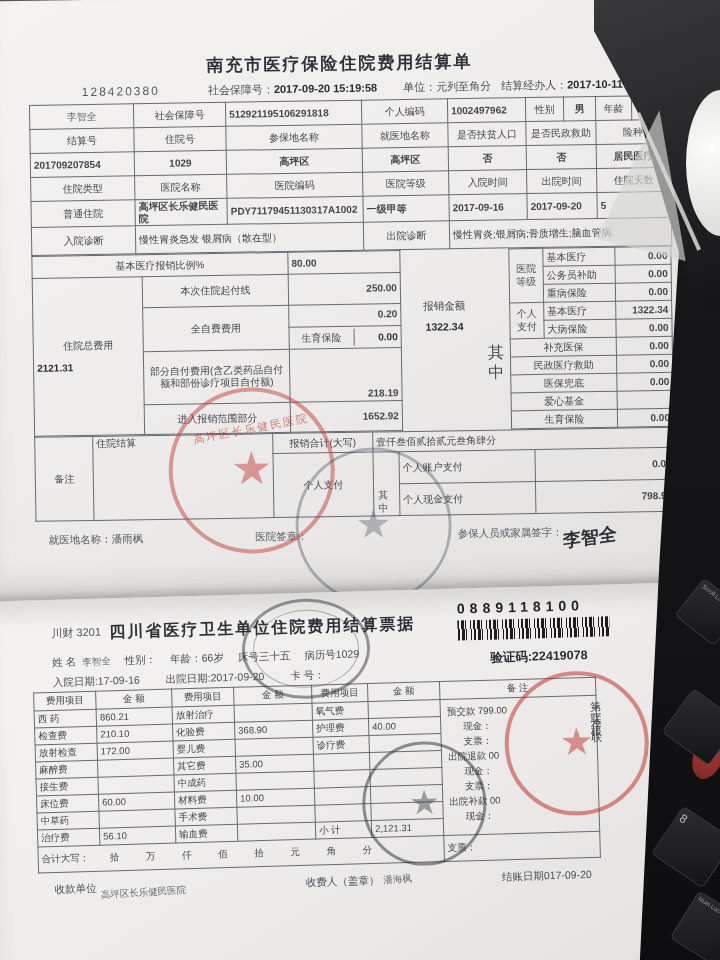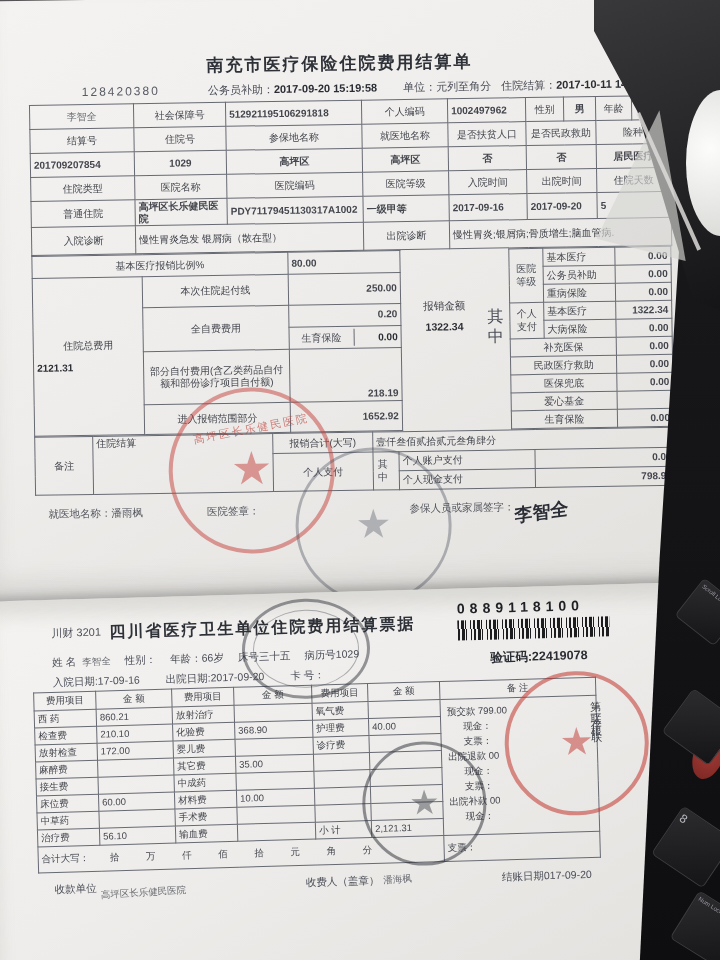--- a/index.html
+++ b/index.html
@@ -12,21 +12,21 @@
           box-shadow:0 10px 16px rgba(0,0,0,.30), inset 0 -18px 22px rgba(120,118,112,.18);}
   .paper2{left:-6px;top:592px;width:688px;height:400px;transform:rotate(-1.6deg);
           box-shadow:0 -4px 10px rgba(30,30,30,.25), inset 0 14px 18px rgba(130,128,122,.20);}
   
   .lb{color:#4a4d57;}
   .vl{color:#2b2d34;font-weight:bold;}
   table.form{border-collapse:collapse;table-layout:fixed;}
   table.form td{border:1px solid #676a73;font-size:10px;color:#44464e;
                 padding:1px 3px;line-height:1.15;overflow:hidden;vertical-align:middle;}
   .ct{text-align:center;} .rt{text-align:right;} .sm{font-size:8.5px;}
-  .stack{word-break:break-all;line-height:1.25;text-align:center;}
+  .stack{word-break:break-all;line-height:1.25;text-align:center;margin-top:36px;}
   
   .d1-title{margin-top:56px;text-align:center;font-size:17px;font-weight:bold;
             letter-spacing:2px;color:#2e3138;}
   .d1-meta{display:flex;align-items:baseline;margin:6px 0 4px 95px;font-size:11px;color:#4a4d57;}
   .d1-serial{letter-spacing:2px;color:#5a5c64;font-size:12px;}
   .d1-meta b{color:#2b2d34;}
   
   .feeflex{display:flex;margin-left:42px;}
   .mid-cell{width:86px;padding-top:46px;text-align:center;font-size:10.5px;color:#43454d;line-height:2;}
   .among-col{width:22px;padding-top:58px;}
@@ -84,24 +84,24 @@
 <body>
 
 <div class="photo">
 
   <div class="paper paper1">
 
     <div class="d1-title">南充市医疗保险住院费用结算单</div>
 
     <div class="d1-meta">
       <span class="d1-serial">128420380</span>
-      <span style="margin-left:48px;">公务员补助：</span>
+      <span style="margin-left:48px;">社会保障号：</span>
       <b>2017-09-20 15:19:58</b>
       <span style="margin-left:26px;">单位：元列至角分</span>
-      <span style="margin-left:10px;">住院结算：</span>
+      <span style="margin-left:10px;">结算经办人：</span>
       <b>2017-10-11 14:30:27</b>
     </div>
 
     <table class="form" style="margin-left:42px;width:640px;">
       <colgroup>
           <col style="width:104px">
           <col style="width:92px">
           <col style="width:136px">
           <col style="width:86px">
         <col style="width:78px">
@@ -303,21 +303,21 @@
       <tr style="height:19px">
         <td class="lb">个人现金支付</td>
         <td class="vl rt">798.97</td>
       </tr>
     </tbody>
       </table>
 
     <div class="d1-footer">
       <span>就医地名称：</span>
       <span>潘雨枫</span>
-      <span style="margin-left:64px">医院签章：</span>
+      <span style="margin-left:112px">医院签章：</span>
       <span style="margin-left:150px">参保人员或家属签字：</span>
       <span class="hand">李智全</span>
     </div>
 
     <div class="stamp" style="left:176px;top:390px;width:158px;height:158px;border:4px solid rgba(198,64,58,.5)">
       <span class="arc" style="top:30px;font-size:11px;color:rgba(188,55,48,.62);transform:rotate(-10deg)">高坪区长乐健民医院</span>
       <span class="star" style="font-size:46px;color:rgba(198,64,58,.5)">★</span>
     </div>
     <div class="stamp" style="left:302px;top:452px;width:150px;height:150px;border:3px solid rgba(72,75,90,.38)">
       <span class="star" style="font-size:40px;color:rgba(72,75,90,.35)">★</span>

